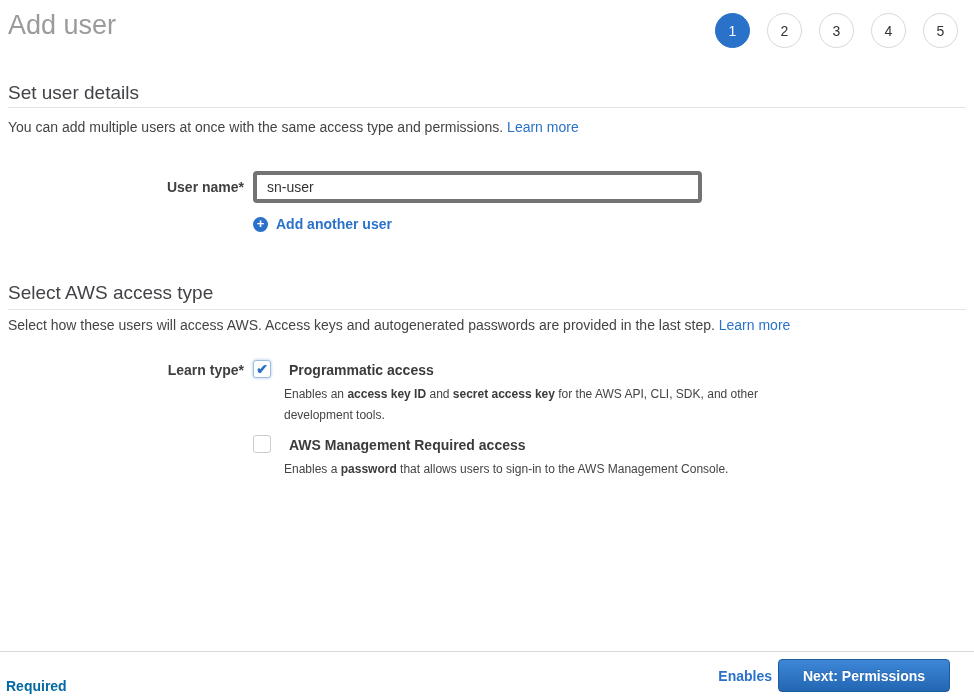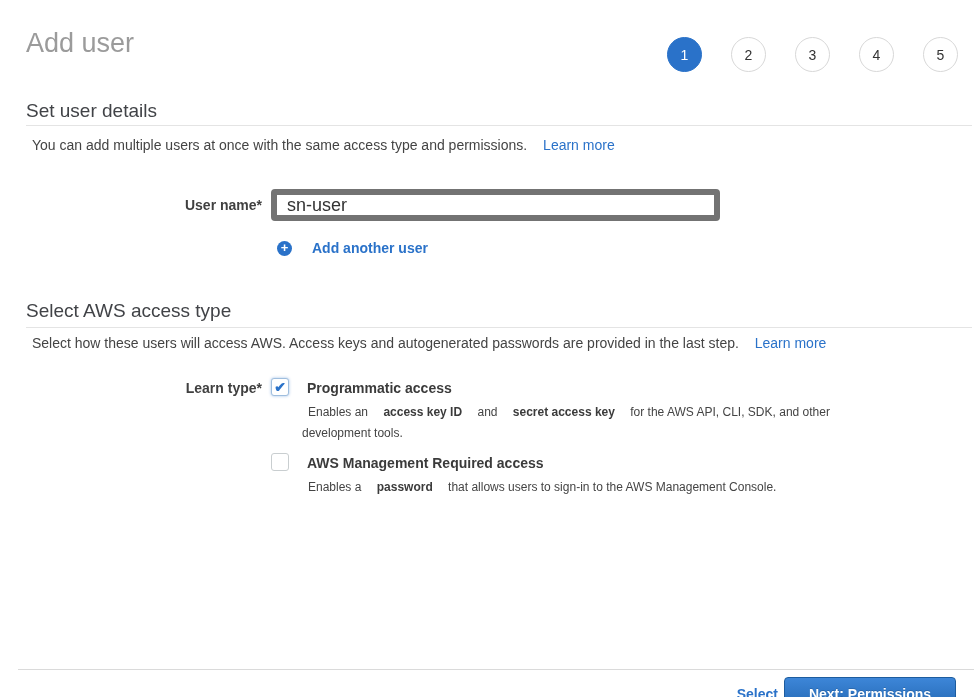--- a/index.html
+++ b/index.html
@@ -1,15 +1,15 @@
 <!DOCTYPE html>
 <html><head>
 <meta charset="utf-8">
 <style>
-  * { box-sizing: border-box; margin: 6px; padding: 0; }
+  * { box-sizing: border-box; margin: 0; padding: 0; }
   html, body { width: 974px; height: 697px; background: #fff; }
   body {
     font-family: "Liberation Sans", sans-serif;
     font-size: 14px;
     color: #444;
     position: relative;
     overflow: hidden;
   }
   .abs { position: absolute; }
 
@@ -38,22 +38,22 @@
   a.link { color: #2a72c9; text-decoration: none; cursor: pointer; }
   a.link.bold { font-weight: bold; }
 
   
   .field-label {
     left: 0; width: 244px; text-align: right;
     font-weight: bold; color: #404040; font-size: 14px;
   }
   .text-input {
     left: 253px; width: 449px; height: 32px;
-    border: 6px solid #737373; border-radius: 4px;
-    padding: 0 10px; font-size: 18px; color: #333;
+    border: 4px solid #737373; border-radius: 4px;
+    padding: 0 10px; font-size: 14px; color: #333;
     font-family: "Liberation Sans", sans-serif;
     background: #fff; outline: none;
   }
   .add-user-link {
     left: 253px; display: flex; align-items: center; gap: 8px;
     font-weight: bold; color: #2a72c9; cursor: pointer; font-size: 14px;
   }
   .plus-icon {
     width: 15px; height: 15px; border-radius: 50%;
     background: #2a72c9; color: #fff;
@@ -136,14 +136,14 @@
 <div class="abs option-desc" style="top: 384px;"><span>Enables an </span><b>access key ID</b><span> and </span><b>secret access key</b><span> for the AWS API, CLI, SDK, and other development tools.</span></div>
 
 <div class="abs checkbox" style="top: 435px;">
   
 </div>
 <div class="abs option-title" style="top: 437px;">AWS Management Required access</div>
 <div class="abs option-desc" style="top: 459px;"><span>Enables a </span><b>password</b><span> that allows users to sign-in to the AWS Management Console.</span></div>
 
 <div class="abs footer-rule"></div>
 <div class="abs required-note">Required</div>
-<a class="abs link bold cancel-link" href="#">Select</a>
+<a class="abs link bold cancel-link" href="#">Enables</a>
 <button class="abs next-button">Next: Permissions</button>
 
 </body></html>

